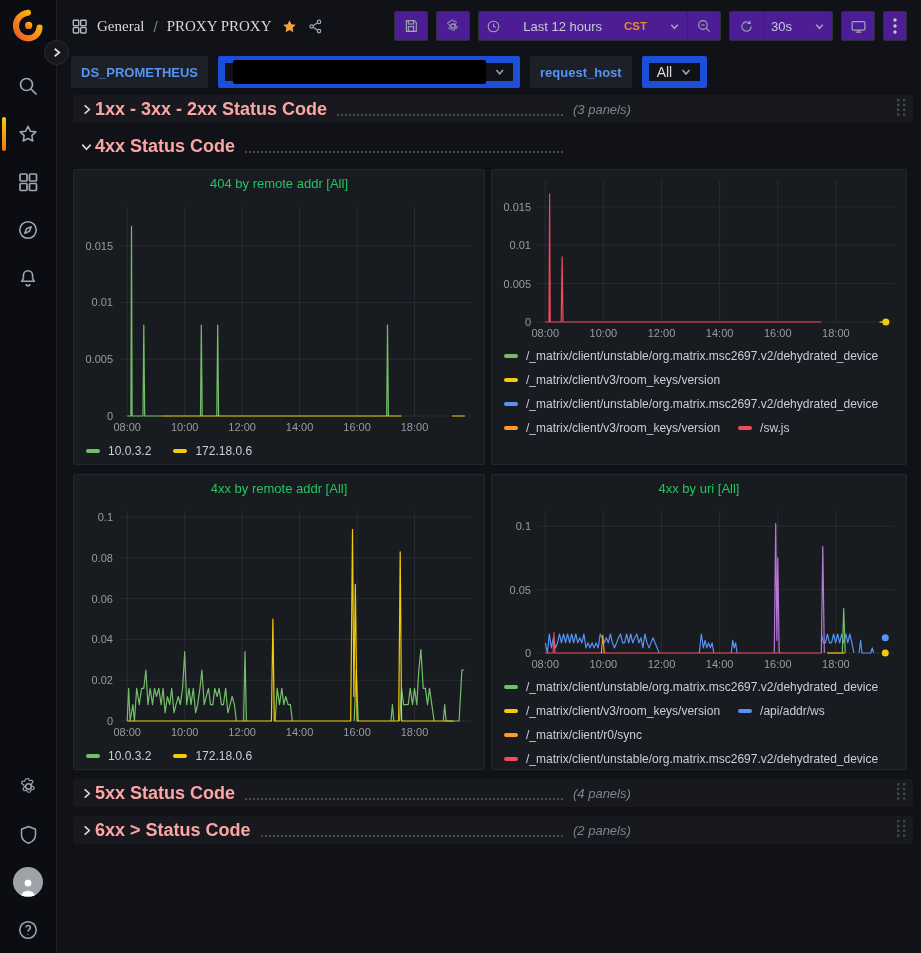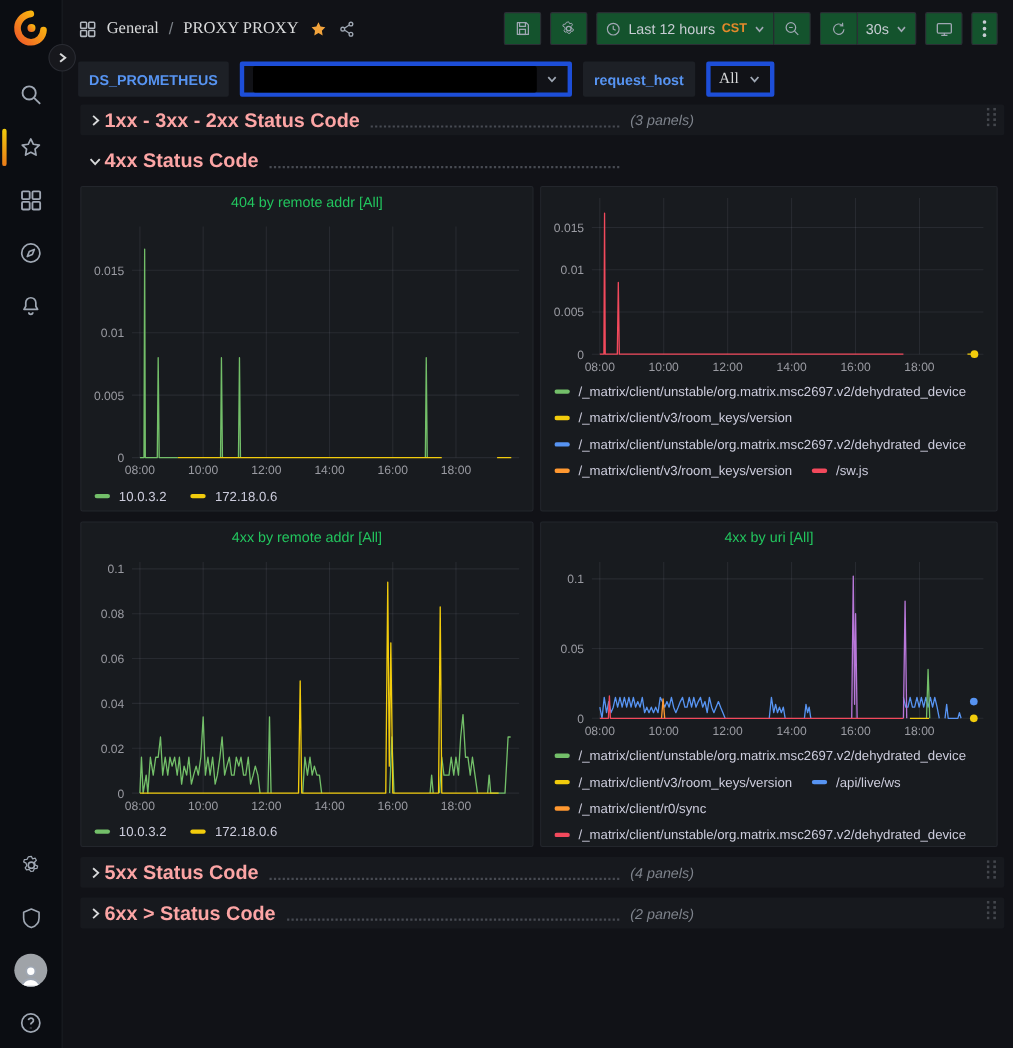--- a/index.html
+++ b/index.html
@@ -32,38 +32,38 @@
     z-index:9; cursor:pointer;
   }
   
   .main { position:absolute; left:57px; top:0; width:864px; height:953px; }
   .topbar { height:52px; display:flex; align-items:center; padding:0 14px; }
   .breadcrumb { display:flex; align-items:center; gap:9px; font-size:15px; }
   .crumb { color:#d8d9da; cursor:pointer;font-family:Liberation Serif, serif; }
   .crumb-sep { color:#7b8087; }
   .toolbar { margin-left:auto; display:flex; align-items:center; gap:8px; }
   .tb-btn {
-    height:30px; min-width:34px; padding:0 7px; background:#14532d; border:1px solid #2c2f36;
-    border-radius:2px; display:flex; align-items:center; justify-content:center; gap:6px;
+    height:30px; min-width:34px; padding:0 7px; background:#4c1d95; border:1px solid #2c2f36;
+    border-radius:2px; display:flex; align-items:center; justify-content:center; gap:22px;
     color:#c7ccd3; font-size:13px; cursor:pointer;
   }
   .tb-btn svg { stroke:#9fa7b3; fill:none; stroke-width:1.7; }
   .btn-group { display:flex; }
   .btn-group .tb-btn:first-child { border-radius:2px 0 0 2px; border-right:none; }
   .btn-group .tb-btn:last-child { border-radius:0 2px 2px 0; }
   .tz { color:#e58a2b; font-weight:700; font-size:11.5px; }
   
   .submenu { height:40px; display:flex; align-items:center; gap:10px; padding:0 14px; }
   .var-label {
     height:32px; display:flex; align-items:center; padding:0 10px;
     background:#1d2026; border-radius:2px; color:#5794f2; font-size:13px; font-weight:600; cursor:pointer;
   }
   .var-select {
     height:32px; display:flex; align-items:center; gap:8px; padding:0 8px;
-    background:#111217; border:4px solid #1d4ed8; border-radius:2px; cursor:pointer;font-family:Liberation Serif, serif;
+    background:#111217; border:7px solid #1d4ed8; border-radius:2px; cursor:pointer;
   }
   .redacted { width:268px; height:24px; background:#000; border-radius:2px; }
   .all-value { color:#d8d9da; font-size:14px; }
   
   .dash { padding:3px 8px 0 16px; }
   .rowhdr {
     height:28px; display:flex; align-items:center; margin-bottom:9px;
     border-radius:2px; padding:0 6px 0 4px; cursor:pointer;
   }
   .rowhdr.collapsed { background:#17191e; }
@@ -503,21 +503,21 @@
                 <span class="legend-label">/_matrix/client/unstable/org.matrix.msc2697.v2/dehydrated_device</span>
               </span>
             </div>
             <div class="legend-row">
               <span class="legend-item">
                 <span class="swatch" style="background: rgb(242, 204, 12);"></span>
                 <span class="legend-label">/_matrix/client/v3/room_keys/version</span>
               </span>
               <span class="legend-item">
                 <span class="swatch" style="background: rgb(87, 148, 242);"></span>
-                <span class="legend-label">/api/live/ws</span>
+                <span class="legend-label">/api/addr/ws</span>
               </span>
             </div>
             <div class="legend-row">
               <span class="legend-item">
                 <span class="swatch" style="background: rgb(255, 152, 48);"></span>
                 <span class="legend-label">/_matrix/client/r0/sync</span>
               </span>
             </div>
             <div class="legend-row">
               <span class="legend-item">

